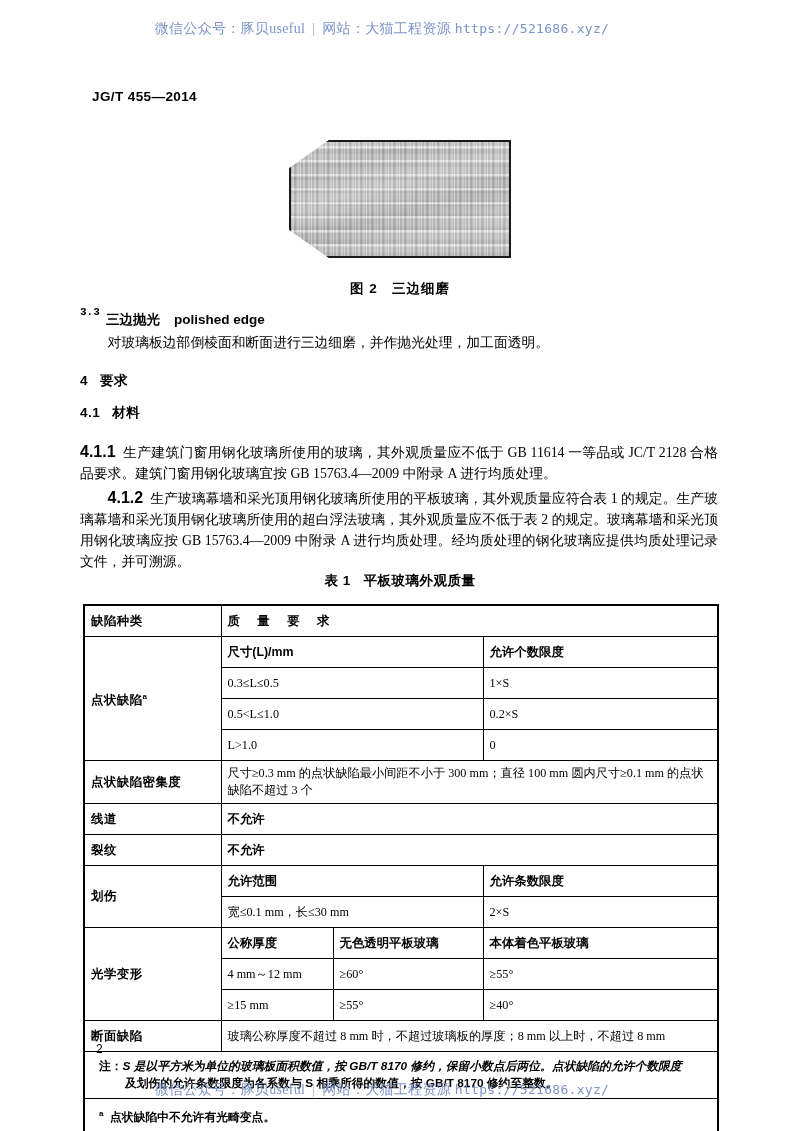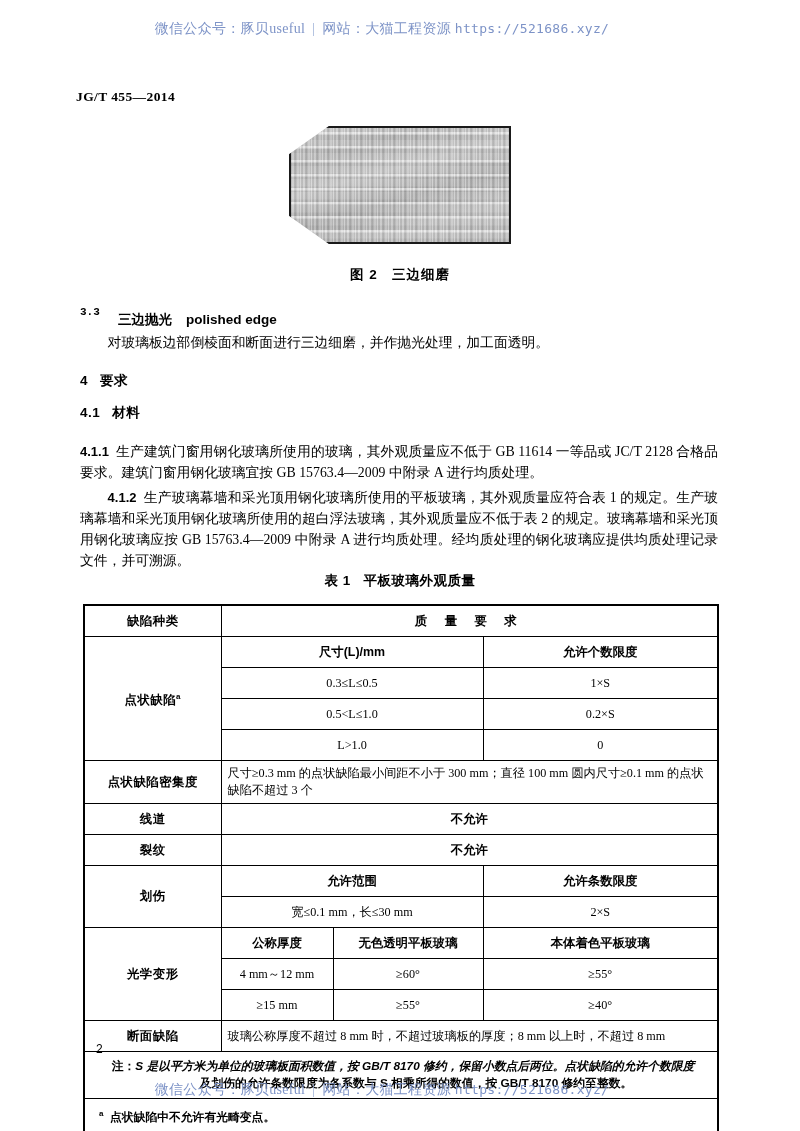--- a/index.html
+++ b/index.html
@@ -29,32 +29,32 @@
     font-family: "Liberation Serif", "DejaVu Serif", serif;
   }
   .watermark .sep { color: #9aaed6; padding: 0 7px; }
   .watermark .url { font-family: "DejaVu Sans Mono", "Liberation Mono", monospace; font-size: 13px; }
   #watermark-top { top: 20px; }
   #watermark-bottom { top: 1081px; }
 
   
   #std-number {
     position: absolute;
-    left: 76px;
+    left: 92px;
     top: 89px;
-    font-family: Liberation Serif, serif;
+    font-family: Liberation Sans, sans-serif;
     font-weight: bold;
     font-size: 13.5px;
     letter-spacing: 0.4px;
   }
 
   
   #figure-block {
     position: absolute;
-    left: 0; top: 126px;
+    left: 0; top: 140px;
     width: 800px;
     text-align: center;
   }
   .fig-shape {
     position: relative;
     display: inline-block;
     width: 222px;
     height: 118px;
   }
   .fig-shape .plate {
@@ -96,32 +96,32 @@
   .num-label {
     font-family: Liberation Mono, monospace;
     font-size: 11px;
     font-weight: bold;
     margin-top: 16px;
   }
   .term-line {
     font-family: "Liberation Sans", sans-serif;
     font-weight: bold;
     font-size: 13.5px;
-    margin-left: 38px;
+    margin-left: 26px;
   }
   .term-line .en { margin-left: 14px; }
   .para {
     font-size: 13.8px;
     line-height: 21px;
     text-align: justify;
     text-justify: inter-ideograph;
   }
   .para .lead {
     font-family: "Liberation Sans", sans-serif;
-    font-size: 13px;
+    font-size: 16px;
     font-weight: bold;
   }
   .heading {
     font-family: "Liberation Sans", sans-serif;
     font-weight: bold;
     font-size: 13.5px;
     letter-spacing: 0.5px;
   }
   .heading .h-txt { margin-left: 12px; }
 
@@ -151,21 +151,21 @@
     left: 83px;
     top: 604px;
     width: 634px;
     border-collapse: collapse;
     font-size: 12.2px;
     table-layout: fixed;
   }
   #quality-table td {
     border: 1px solid #000;
     padding: 4px 6px;
-    text-align: center;
+    text-align: left;
     vertical-align: middle;
     line-height: 17px;
     height: 22px;
   }
   #quality-table .outer-top    { border-top-width: 2px; }
   #quality-table .outer-bottom { border-bottom-width: 2px; }
   #quality-table .outer-left   { border-left-width: 2px; }
   #quality-table .outer-right  { border-right-width: 2px; }
   .cat {
     font-family: "Liberation Sans", sans-serif;

